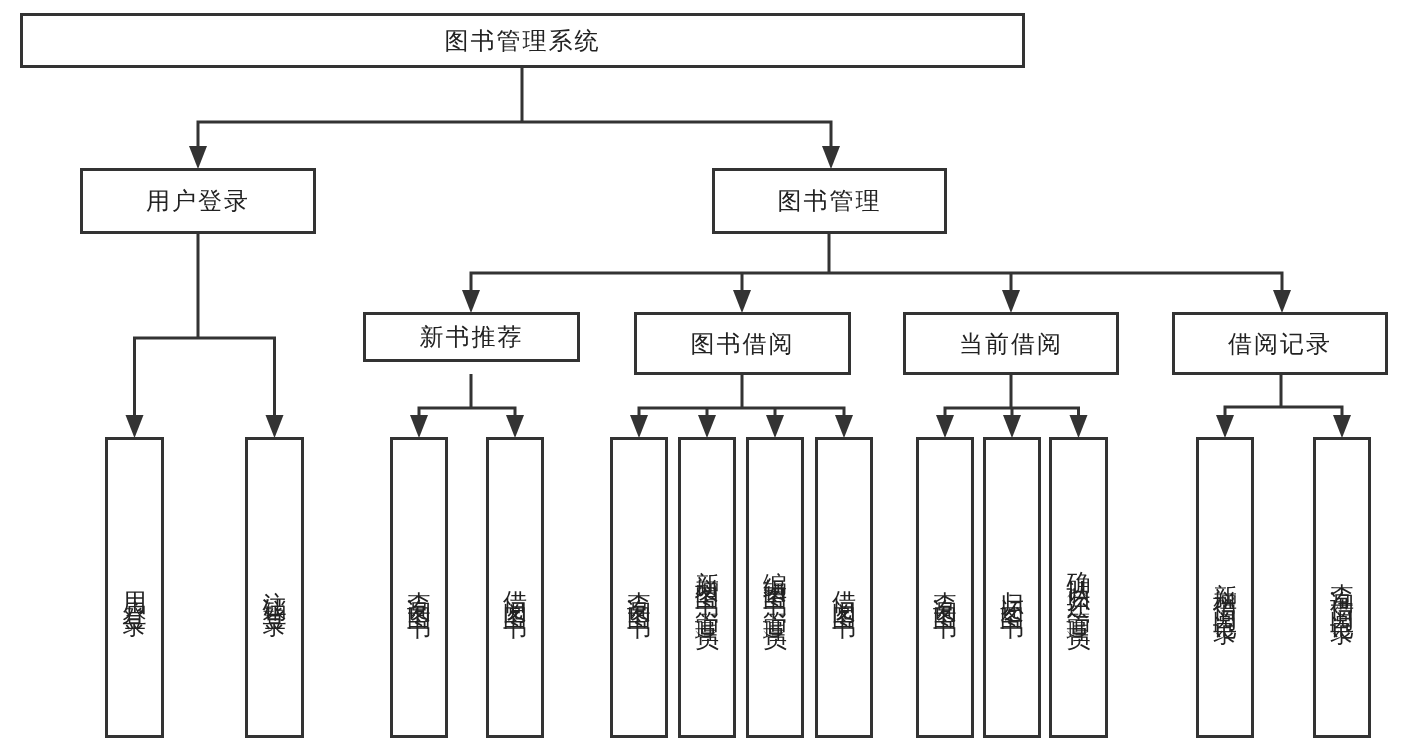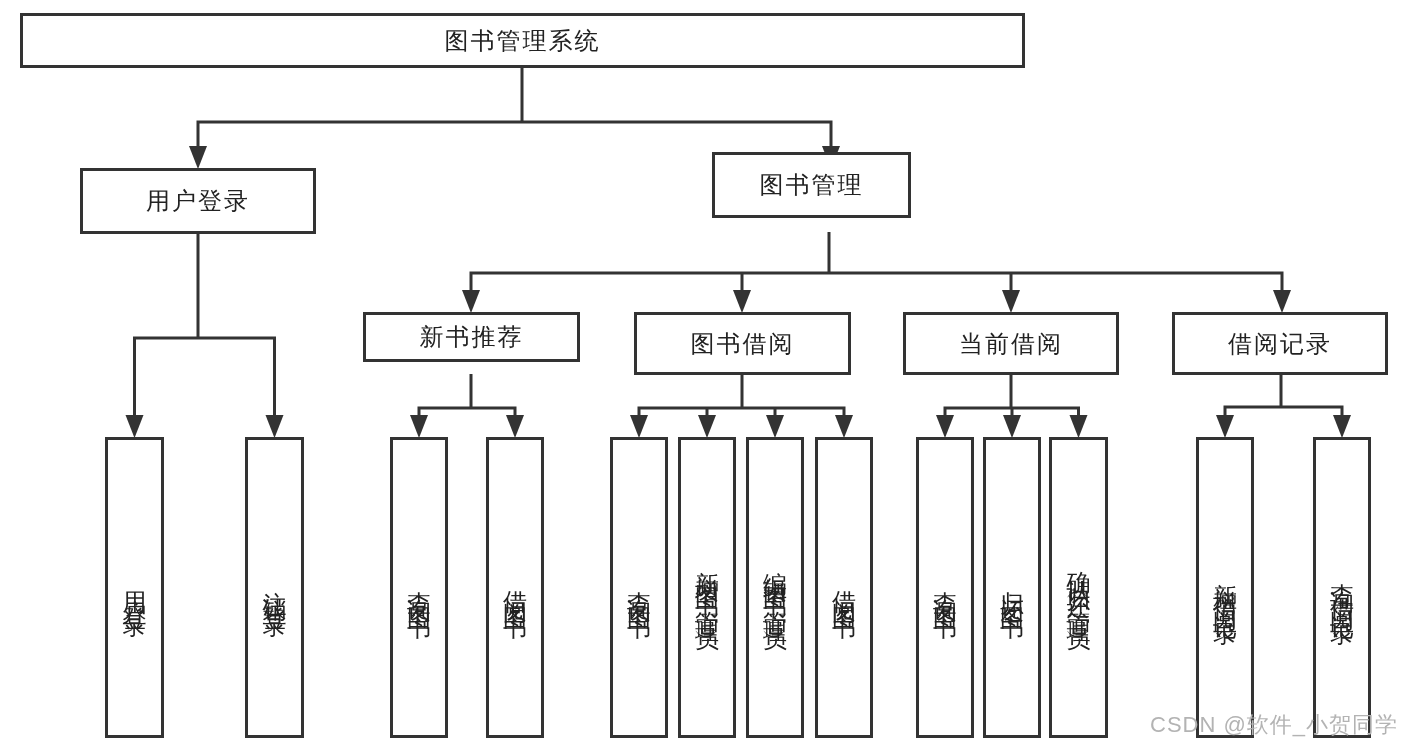--- a/index.html
+++ b/index.html
@@ -89,21 +89,21 @@
     </g>
   </svg>
 
   <div class="box h" style="left:20px;top:13px;width:1005px;height:55px">
     <span>图书管理系统</span>
   </div>
 
   <div class="box h" style="left:80px;top:168px;width:236px;height:66px">
     <span>用户登录</span>
   </div>
-  <div class="box h" style="left:712px;top:152px;width:199px;height:66px">
+  <div class="box h" style="left:712px;top:168px;width:235px;height:66px">
     <span>图书管理</span>
   </div>
 
   <div class="box h" style="left:363px;top:312px;width:217px;height:50px">
     <span>新书推荐</span>
   </div>
   <div class="box h" style="left:634px;top:312px;width:217px;height:63px">
     <span>图书借阅</span>
   </div>
   <div class="box h" style="left:903px;top:312px;width:216px;height:63px">
@@ -150,15 +150,14 @@
     <span class="vtext">确认归还（管理员）</span>
   </div>
 
   <div class="box v" style="left:1196px;top:437px;width:58px;height:301px">
     <span class="vtext">新增借阅记录</span>
   </div>
   <div class="box v" style="left:1313px;top:437px;width:58px;height:301px">
     <span class="vtext">查询借阅记录</span>
   </div>
 
-  <div class="watermark">CSDN @软件_小贺同学</div>
 
 </div>
 
 </body></html>

